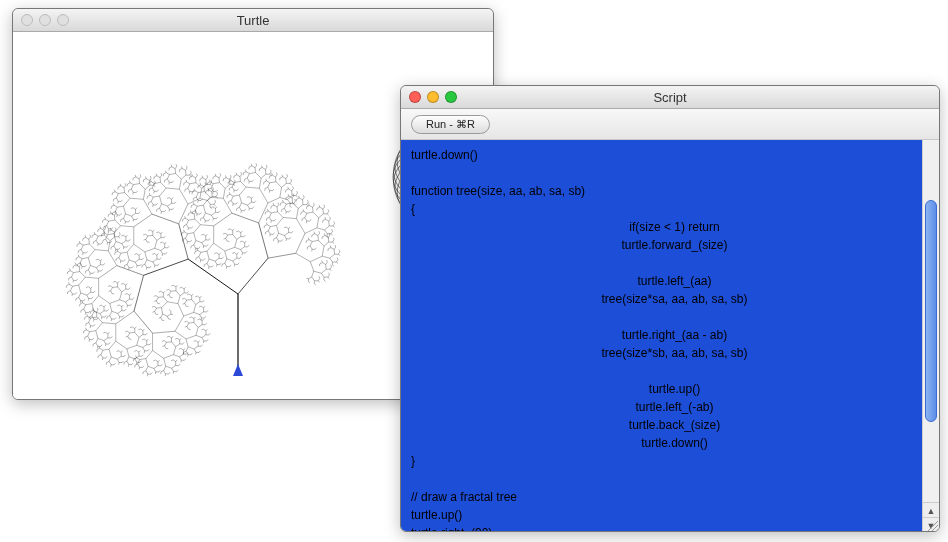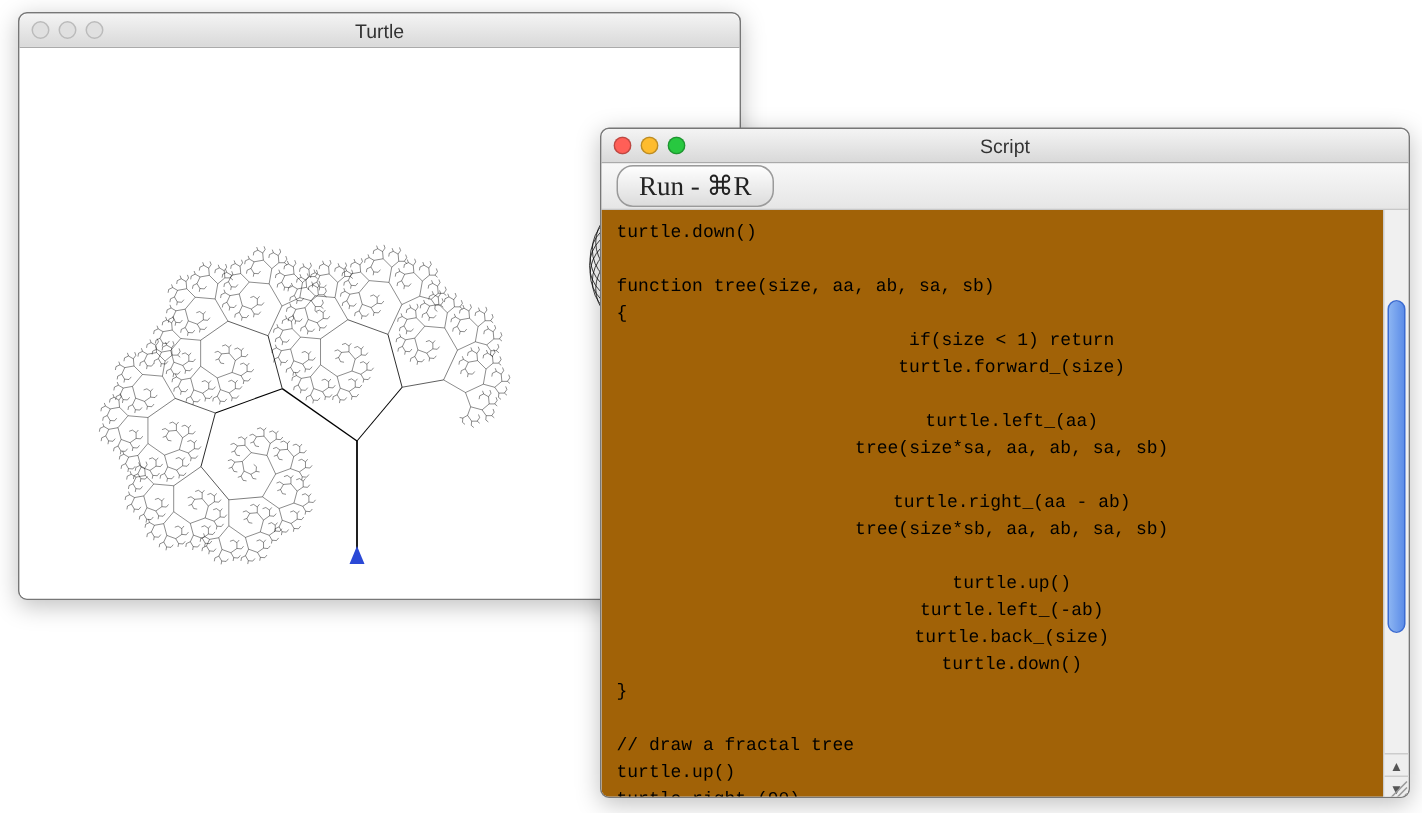--- a/index.html
+++ b/index.html
@@ -81,45 +81,44 @@
   }
   #script-toolbar {
     height: 30px;
     background: linear-gradient(#f8f8f8, #e6e6e6);
     border-bottom: 1px solid #c8c8c8;
     display: flex;
     align-items: center;
     padding-left: 10px;
   }
   .pill-btn {
-    font-size: 18px;
+    font-size: 11px;
     padding: 2px 14px;
     background: linear-gradient(#fefefe, #dcdcdc);
     border: 1px solid #9a9a9a;
     border-radius: 11px;
     color: #222;
     cursor: pointer;
     white-space: nowrap;
-    font-family: Liberation Serif, serif;
   }
   #script-body {
     position: relative;
     height: calc(100% - 22px - 30px);
     display: flex;
   }
   #code-area {
     flex: 1;
     padding: 6px 24px 6px 10px;
-    font-family: Liberation Mono, monospace;
+    font-family: Liberation Sans, sans-serif;
     font-size: 12px;
     line-height: 18px;
     color: #000;
     white-space: pre;
     overflow: hidden;
-    background: #a16207;
+    background: #1d4ed8;
   }
   #scrollbar-track {
     width: 16px;
     background: #f0f0f0;
     border-left: 1px solid #ccc;
     position: relative;
   }
   #scrollbar-thumb {
     position: absolute;
     left: 2px;

